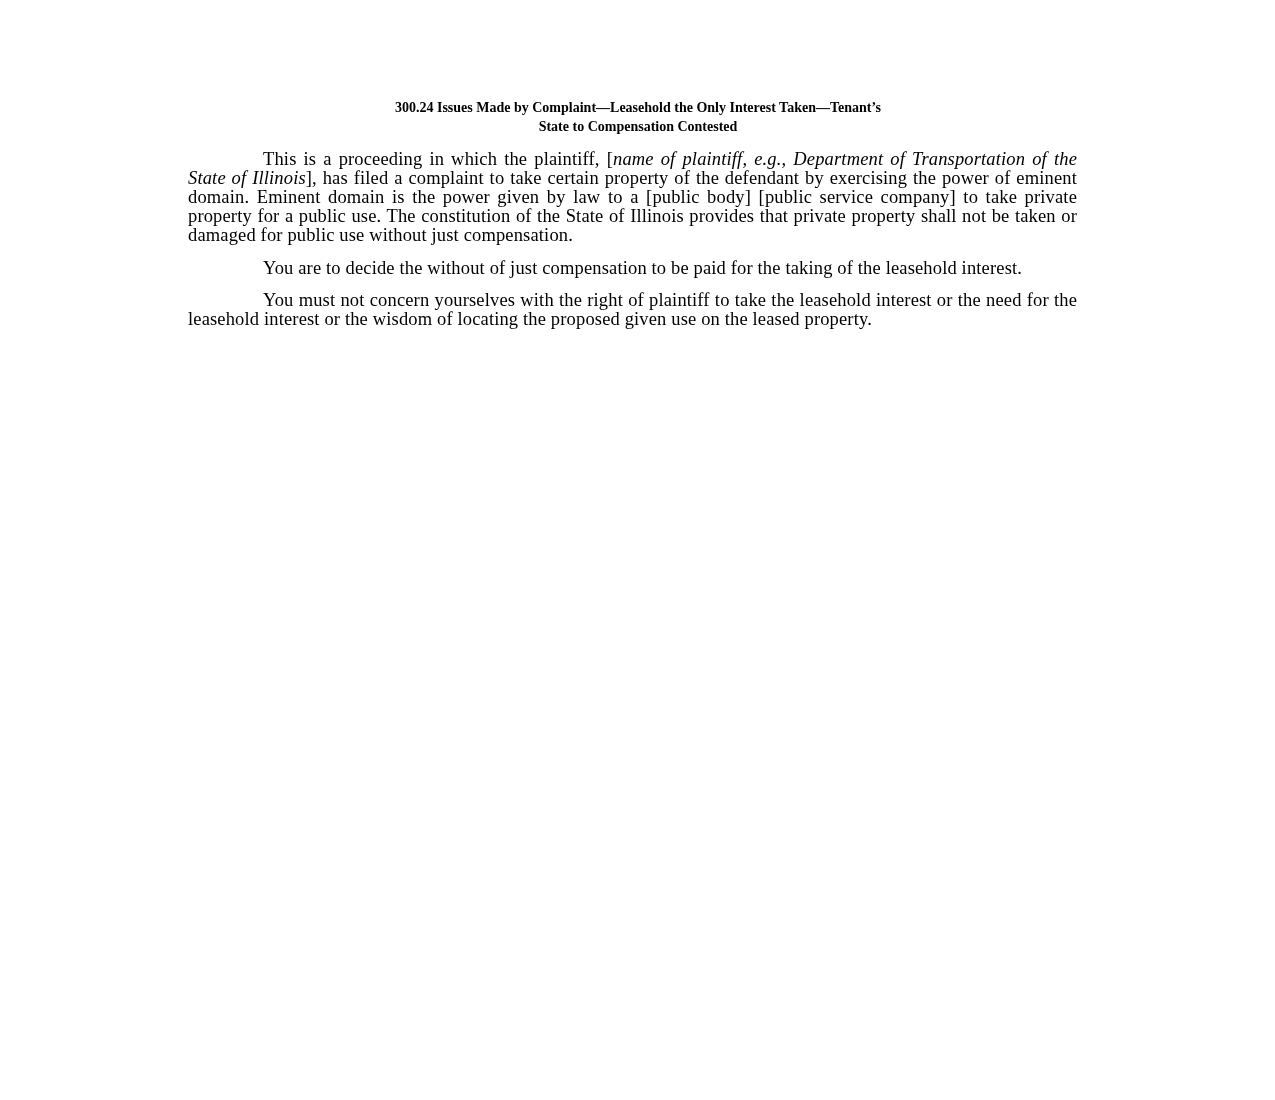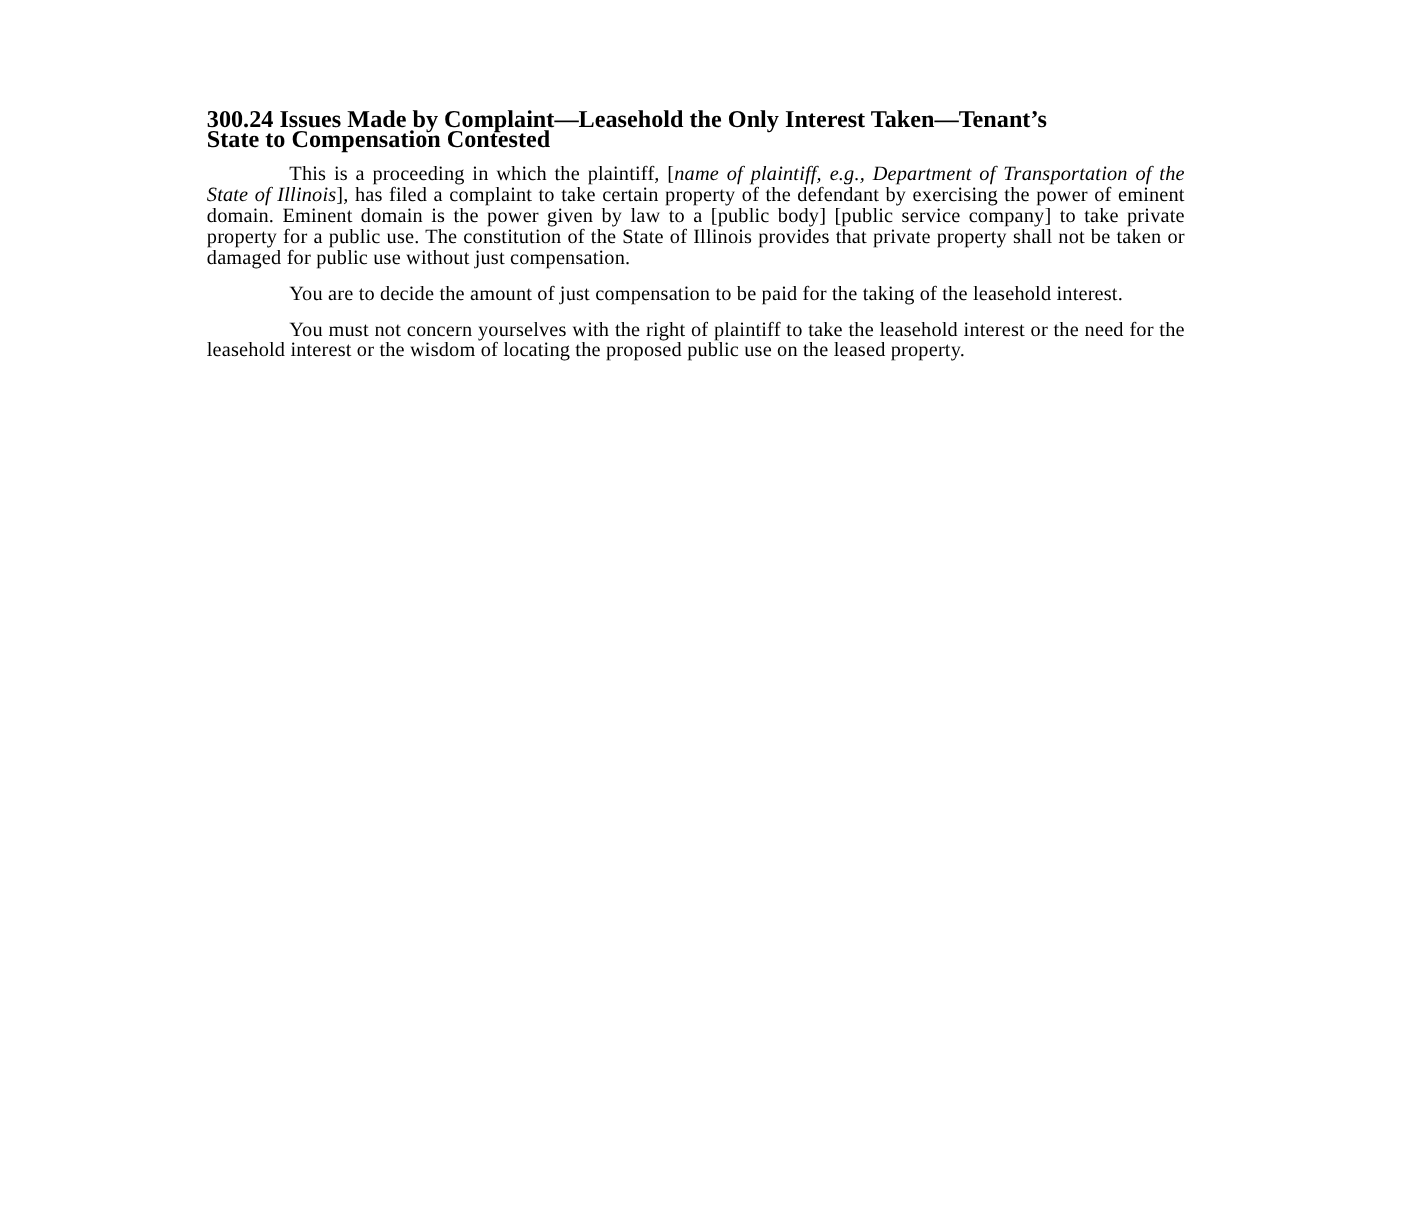--- a/index.html
+++ b/index.html
@@ -16,23 +16,23 @@
     color: #000000;
   }
   .page {
     position: absolute;
     left: 188px;
     top: 98px;
     width: 900px;
   }
   .title {
     font-weight: bold;
-    font-size: 22px;
+    font-size: 14px;
     line-height: 19px;
-    text-align: left;
+    text-align: center;
     margin: 0 0 14px 0;
   }
   .title span { display: block; }
   .para {
     font-size: 18.5px;
     line-height: 18.9px;
     text-align: justify;
     text-indent: 75px;
     margin: 0 11px 14px 0;
     letter-spacing: 0.15px;
@@ -43,16 +43,16 @@
 <body>
 
 <div class="page">
   <h1 class="title">
     <span>300.24 Issues Made by Complaint—Leasehold the Only Interest Taken—Tenant’s</span>
     <span>State to Compensation Contested</span>
   </h1>
 
   <p class="para"><span>This is a proceeding in which the plaintiff, [</span><i>name of plaintiff, e.g., Department of Transportation of the State of Illinois</i><span>], has filed a complaint to take certain property of the defendant by exercising the power of eminent domain. Eminent domain is the power given by law to a [public body] [public service company] to take private property for a public use. The constitution of the State of Illinois provides that private property shall not be taken or damaged for public use without just compensation.</span></p>
 
-  <p class="para">You are to decide the amount of just compensation to be paid for the taking of the leasehold interest.</p>
+  <p class="para">You are to decide the without of just compensation to be paid for the taking of the leasehold interest.</p>
 
-  <p class="para">You must not concern yourselves with the right of plaintiff to take the leasehold interest or the need for the leasehold interest or the wisdom of locating the proposed public use on the leased property.</p>
+  <p class="para">You must not concern yourselves with the right of plaintiff to take the leasehold interest or the need for the leasehold interest or the wisdom of locating the proposed given use on the leased property.</p>
 </div>
 
 </body></html>

